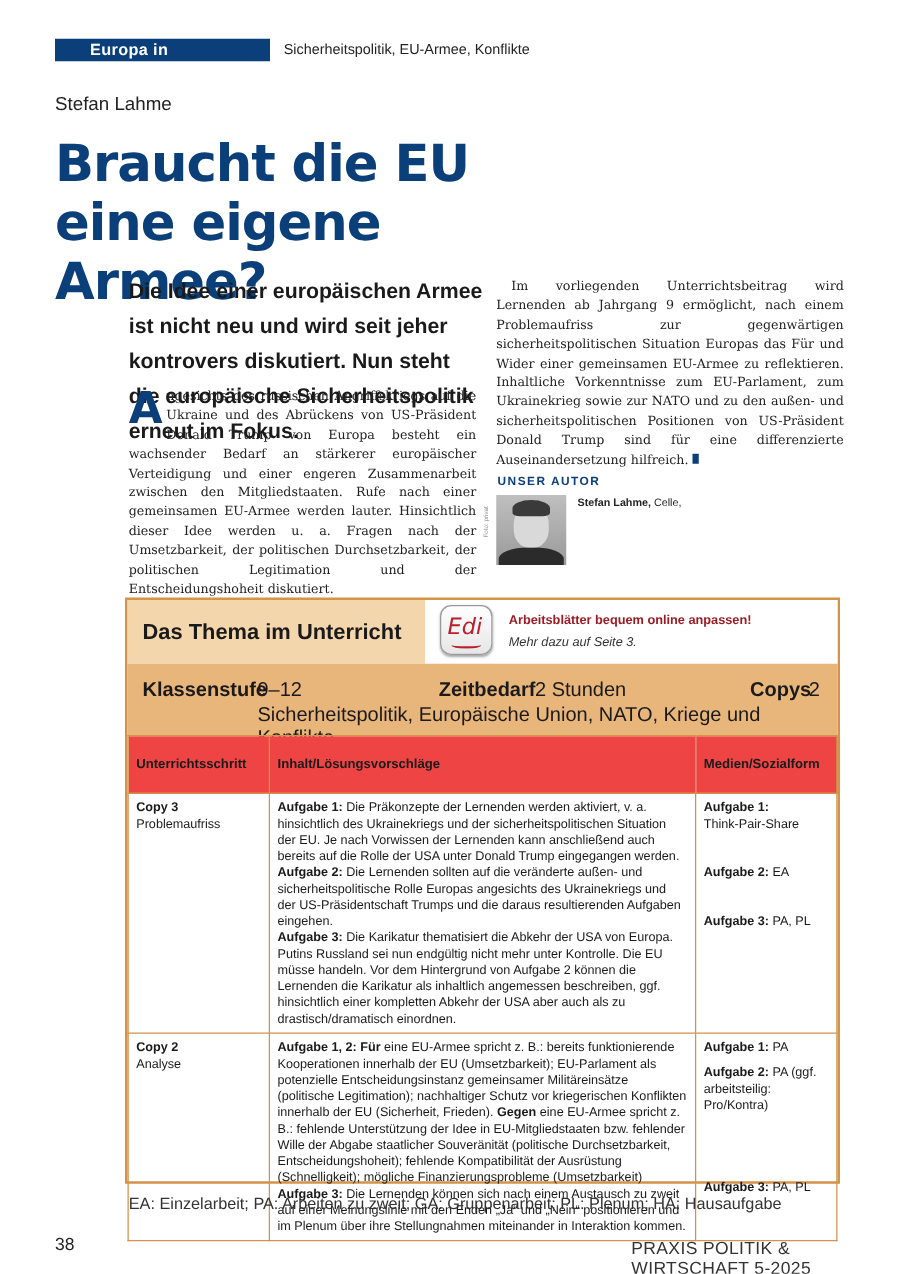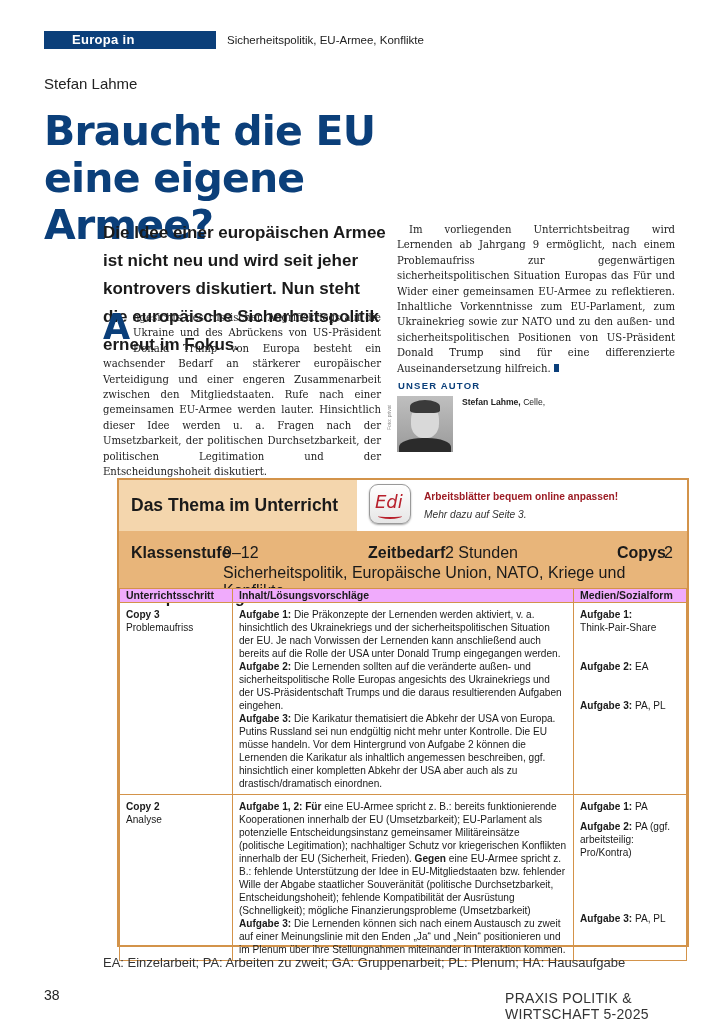--- a/index.html
+++ b/index.html
@@ -23,36 +23,36 @@
   .unser { left:398px; top:380px; font-size:9.5px; font-weight:bold; color:#0b3f7a; letter-spacing:1.2px; }
   .foto-credit { left:386px; top:400px; font-size:5px; color:#888; transform:rotate(-90deg); transform-origin:left top; top:430px; }
   .photo { left:397px; top:396px; width:56px; height:56px; background:linear-gradient(180deg,#bfbfbf 0%,#9a9a9a 100%); overflow:hidden; }
   .photo .head { position:absolute; left:14px; top:8px; width:28px; height:34px; border-radius:45% 45% 42% 42%; background:#d9d9d9; }
   .photo .hair { position:absolute; left:13px; top:4px; width:30px; height:13px; border-radius:50% 50% 20% 20%; background:#3a3a3a; }
   .photo .shoulders { position:absolute; left:2px; top:42px; width:52px; height:20px; border-radius:45% 45% 0 0; background:#2b2b2b; }
   .author-bio { left:462px; top:396px; width:215px; font-size:8.6px; line-height:12.5px; color:#222; }
   .author-bio b { font-weight:bold; }
 
   
-  .box { left:117px; top:478px; width:572px; height:469px; border:2px solid #d3934a; box-sizing:border-box; }
+  .box { left:100px; top:478px; width:572px; height:469px; border:2px solid #d3934a; box-sizing:border-box; }
   .box-head { position:absolute; left:0; top:0; width:238px; height:51px; background:#f4d6ad; }
   .box-head-title { position:absolute; left:12px; top:15px; font-size:17.5px; font-weight:bold; color:#1a1a1a; }
   .edi-area { position:absolute; left:238px; top:0; width:330px; height:51px; background:#fff; }
   .edi-logo { position:absolute; left:12px; top:4px; width:40px; height:38px; border-radius:9px; border:1px solid #999; background:linear-gradient(180deg,#fff 0%,#e6e6e6 100%); box-shadow:0 1px 2px rgba(0,0,0,0.35); }
   .edi-logo span { position:absolute; left:5px; top:6px; font-size:18px; font-style:italic; color:#b8202c; font-family:"DejaVu Sans", sans-serif; }
   .edi-logo i { position:absolute; left:8px; top:28px; width:24px; height:4px; border-bottom:2px solid #b8202c; border-radius:0 0 50% 50%; }
   .edi-title { position:absolute; left:67px; top:11px; font-size:10.2px; font-weight:bold; color:#9c1c24; }
   .edi-sub { position:absolute; left:67px; top:29px; font-size:10.2px; font-style:italic; color:#333; }
 
   .meta { position:absolute; left:0; top:51px; width:568px; height:57px; background:#e8b57a; font-size:16px; color:#1a1a1a; }
   .meta .lbl { position:absolute; font-weight:bold; }
   .meta .val { position:absolute; }
 
   table.lesson { position:absolute; left:0; top:108px; width:568px; border-collapse:collapse; font-size:10.1px; line-height:13px; color:#1a1a1a; }
-  table.lesson th { background:#f0abfc; text-align:left; font-weight:bold; font-size:10.5px; padding:0 6px; border:1px solid #d3934a; height:13px; }
+  table.lesson th { background:#ef4444; text-align:left; font-weight:bold; font-size:10.5px; padding:16px 6px; border:1px solid #d3934a; height:13px; }
   table.lesson td { vertical-align:top; padding:5px 6px 4px 6px; border:1px solid #d3934a; }
   .c1 { width:100px; } .c3 { width:100px; }
   .medien-item { display:block; }
   .mid b, .medien-item b { font-weight:bold; }
 
   .footnote { left:103px; top:955px; font-size:13px; color:#333; }
   .pagenum { left:44px; top:987px; font-size:14px; color:#222; }
   .journal { left:505px; top:990px; font-size:14px; color:#333; letter-spacing:0.3px; }
 </style>
 </head>

